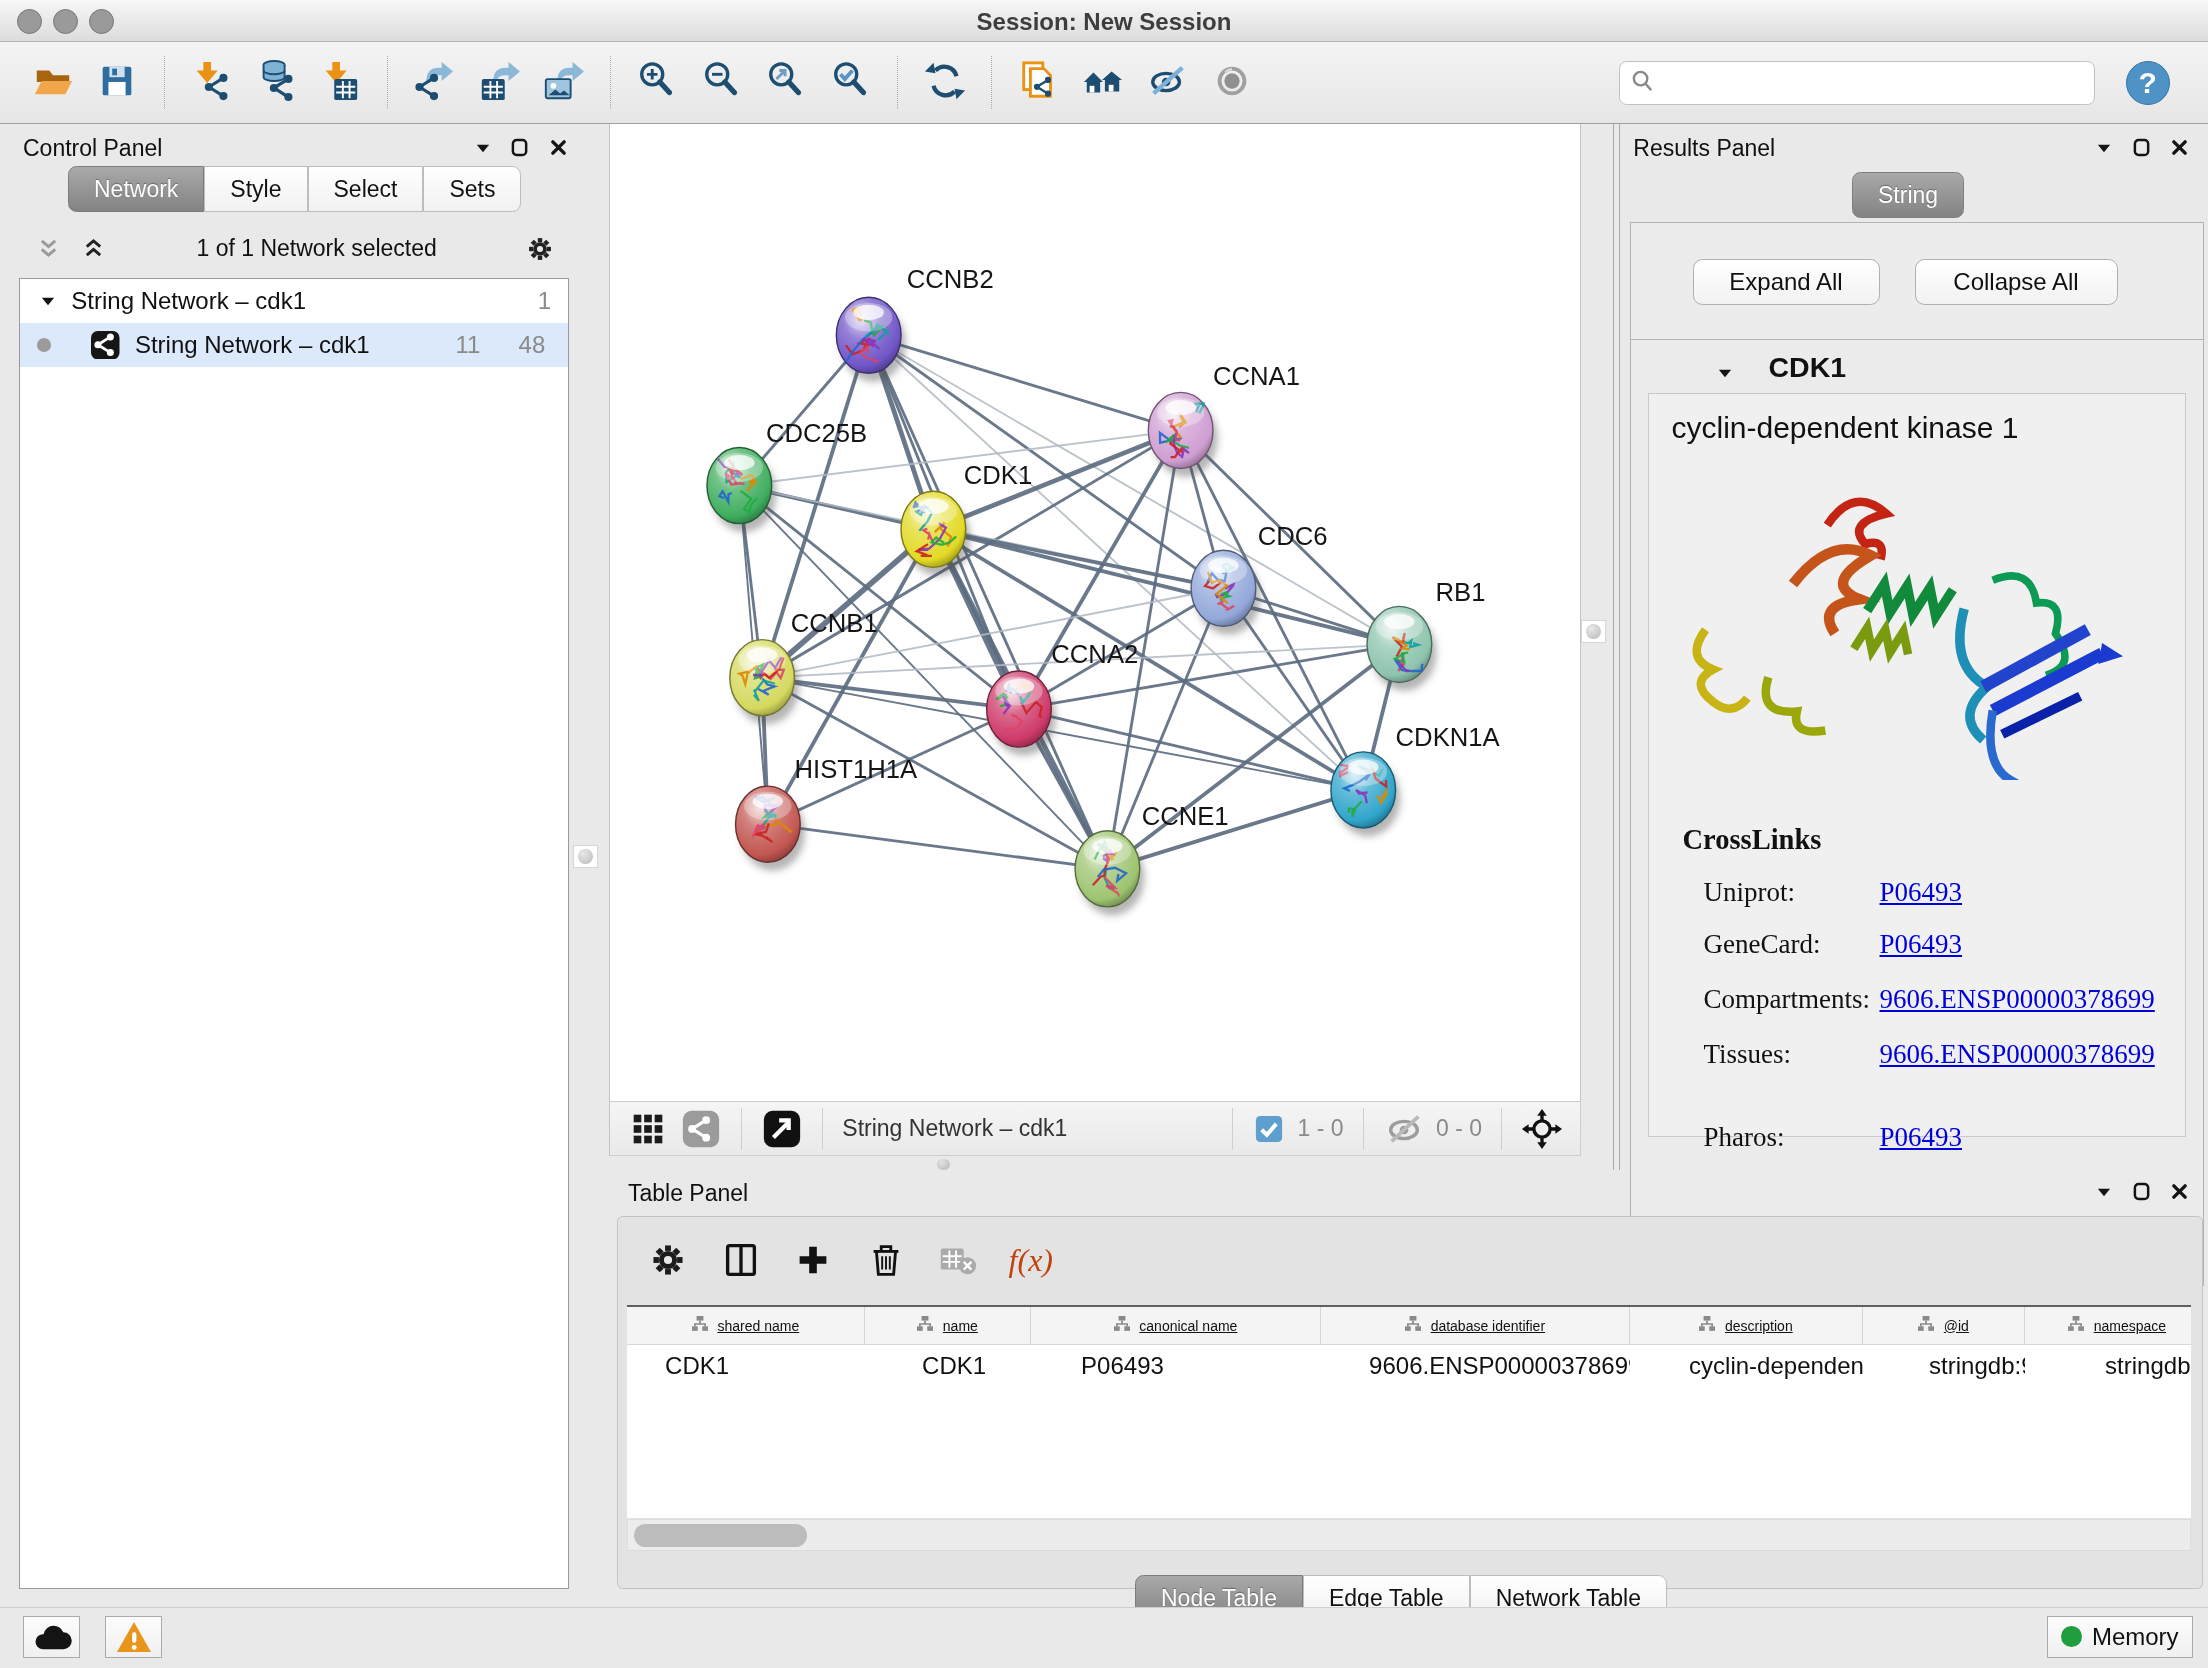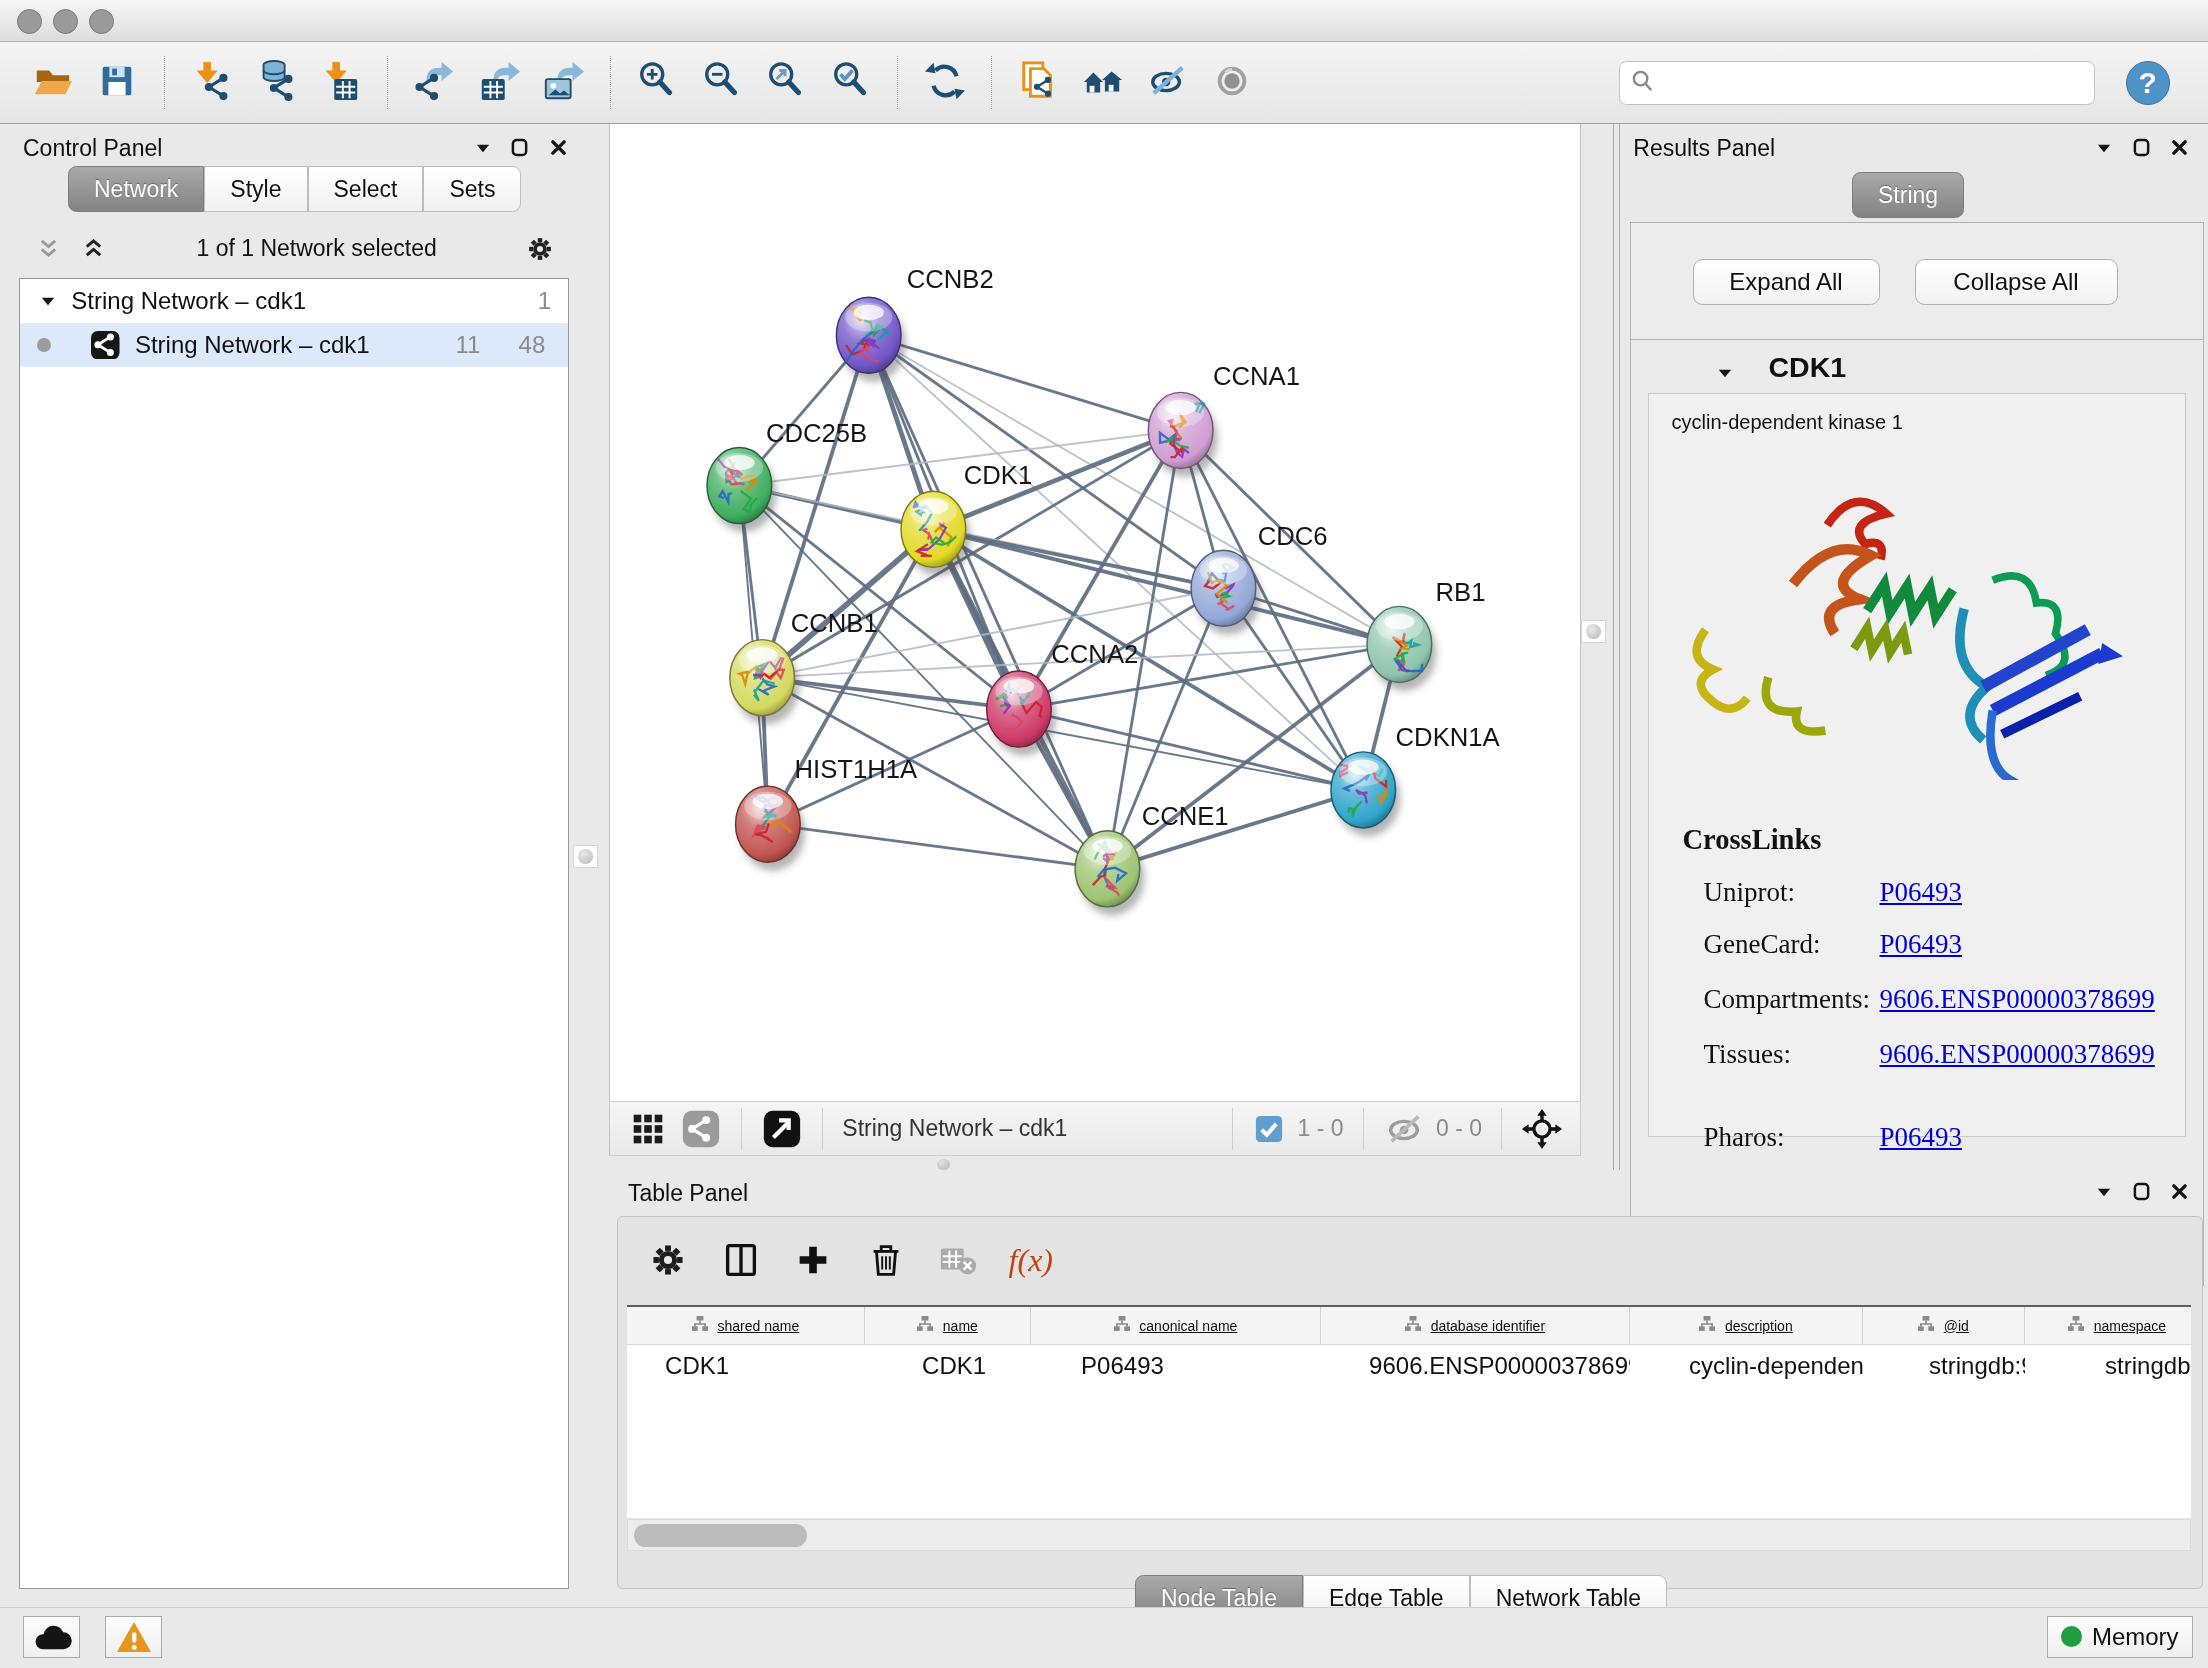--- a/index.html
+++ b/index.html
@@ -85,21 +85,21 @@
     border:1.9px solid #b2b2b2;}
   .rbtn{position:absolute;height:46px;background:linear-gradient(#ffffff,#f2f2f2);
     border:1.9px solid #b0b0b0;border-radius:9.5px;font-size:24px;display:flex;
     align-items:center;justify-content:center;}
   .rbox2{position:absolute;left:9.5px;top:215px;width:574px;height:947px;background:#ebebeb;
     border:1.9px solid #b2b2b2;}
   .gname{position:absolute;left:138px;top:11.4px;font-size:28.5px;font-weight:bold;}
   .gtri{position:absolute;left:78px;top:19px;}
   .ginner{position:absolute;left:17px;top:53px;width:538px;height:744px;background:#f0f0f0;
     border:1.9px solid #c9c9c9;}
-  .gdesc{position:absolute;left:23px;top:17px;font-size:20px;}
+  .gdesc{position:absolute;left:23px;top:17px;font-size:30px;}
   .clhead{position:absolute;left:34px;top:430px;font-family:"Liberation Serif",serif;
     font-weight:bold;font-size:28.5px;}
   .clrow{position:absolute;left:55px;width:466px;display:flex;font-family:"Liberation Serif",serif;
     font-size:27px;}
   .cllabel{width:176px;}
   .clvalue{color:#0000dd;text-decoration:underline;}
 
   
   .tpanel{position:absolute;left:609px;top:1172px;width:1600px;height:447px;}
   .tphead{position:absolute;left:19px;top:7.6px;}
@@ -132,20 +132,21 @@
 </style>
 </head>
 <body>
 
 <div id="root">
 
   <div class="titlebar">
     <span class="tlight" style="left:17px"></span>
     <span class="tlight" style="left:53px"></span>
     <span class="tlight" style="left:89px"></span>
+    <div class="wtitle">Session: New Session</div>
   </div>
 
   <div class="toolbar" id="toolbar">
       <div class="tbtn">
         <span><svg width="42" height="42" viewBox="0 0 44 44" xmlns="http://www.w3.org/2000/svg">
             <path d="M5 11h13l4 5h17v7H5z" fill="#a8650f"></path>
             <path d="M3 36l7-14h32l-7 14z" fill="#f2a64a"></path>
           </svg></span>
       </div>
       <div class="tbtn">

